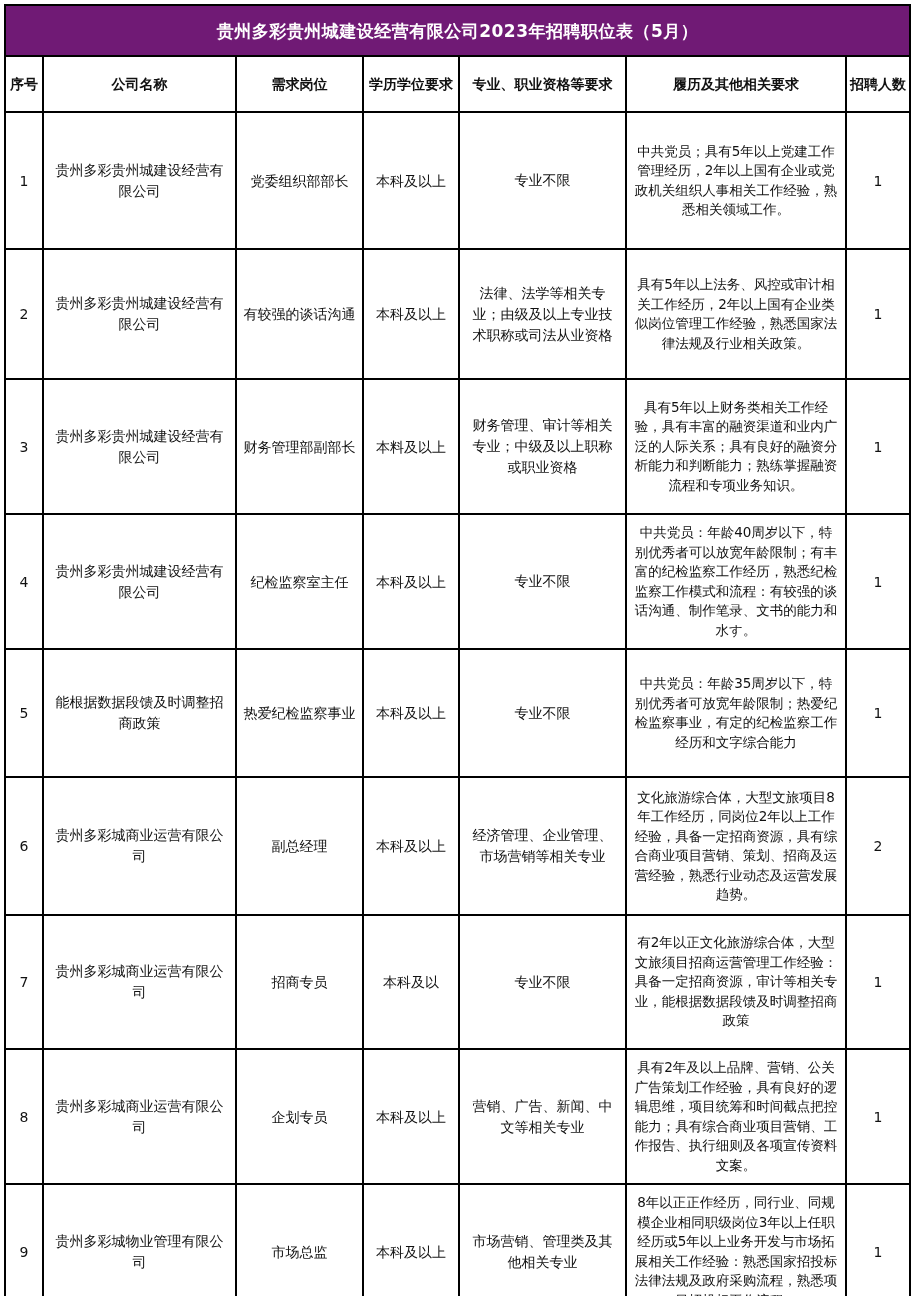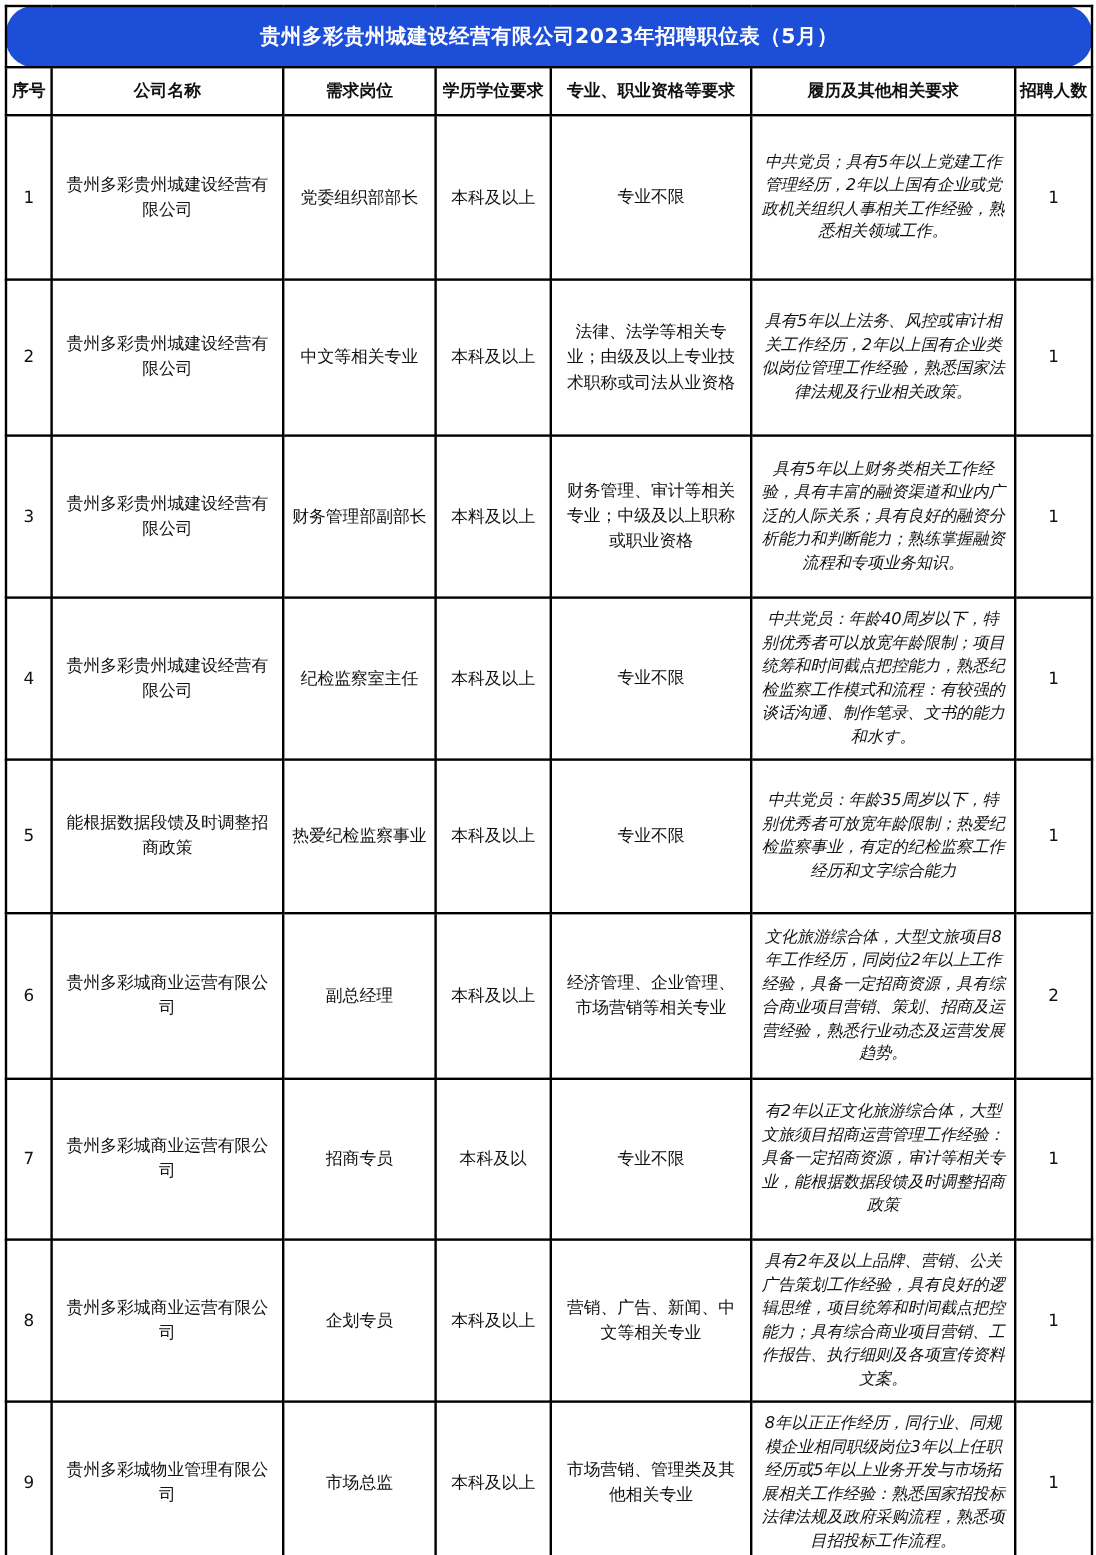--- a/index.html
+++ b/index.html
@@ -22,37 +22,36 @@
     overflow:hidden;
     box-sizing:border-box;
   }
   .title-cell{
     height:51px;
     font-size:17px;
     font-weight:bold;
     letter-spacing:.5px;
   }
   .header-row th{
-    height:40px;
+    height:56px;
     font-size:14px;
     font-weight:bold;
     padding:2px 3px;
     line-height:18px;
   }
   td{
     font-size:14px;
     line-height:22px;
     padding:2px 4px;
   }
   .c-requirements{
     font-size:13.5px;
     line-height:19.5px;
     padding:8px 6px;
     text-align:center;
-    font-style:italic;
   }
   .c-company,.c-qualification{
     line-height:21px;
     padding:2px 6px;
   }
 </style>
 </head>
 <body>
 
 <table>
@@ -60,21 +59,21 @@
     <col style="width:38px">
     <col style="width:193px">
     <col style="width:127px">
     <col style="width:96px">
     <col style="width:167px">
     <col style="width:220px">
     <col style="width:64px">
   </colgroup>
   <thead>
     <tr>
-      <td colspan="7" class="title-cell" id="title-cell" style="background: #1d4ed8; color: rgb(255, 255, 255); border-radius: 23px;">贵州多彩贵州城建设经营有限公司2023年招聘职位表（5月）</td>
+      <td colspan="7" class="title-cell" id="title-cell" style="background: #701a75; color: rgb(255, 255, 255);">贵州多彩贵州城建设经营有限公司2023年招聘职位表（5月）</td>
     </tr>
     <tr class="header-row">
       <th>序号</th>
       <th>公司名称</th>
       <th>需求岗位</th>
       <th>学历学位要求</th>
       <th>专业、职业资格等要求</th>
       <th>履历及其他相关要求</th>
       <th>招聘人数</th>
     </tr>
@@ -85,42 +84,42 @@
         <td class="c-company">贵州多彩贵州城建设经营有限公司</td>
         <td class="c-position">党委组织部部长</td>
         <td class="c-education">本科及以上</td>
         <td class="c-qualification">专业不限</td>
         <td class="c-requirements">中共党员；具有5年以上党建工作管理经历，2年以上国有企业或党政机关组织人事相关工作经验，熟悉相关领域工作。</td>
         <td class="c-headcount">1</td>
       </tr>
       <tr style="height: 130px;">
         <td class="c-no">2</td>
         <td class="c-company">贵州多彩贵州城建设经营有限公司</td>
-        <td class="c-position">中文等相关专业</td>
+        <td class="c-position">有较强的谈话沟通</td>
         <td class="c-education">本科及以上</td>
         <td class="c-qualification">法律、法学等相关专业；由级及以上专业技术职称或司法从业资格</td>
         <td class="c-requirements">具有5年以上法务、风控或审计相关工作经历，2年以上国有企业类似岗位管理工作经验，熟悉国家法律法规及行业相关政策。</td>
         <td class="c-headcount">1</td>
       </tr>
       <tr style="height: 135px;">
         <td class="c-no">3</td>
         <td class="c-company">贵州多彩贵州城建设经营有限公司</td>
         <td class="c-position">财务管理部副部长</td>
         <td class="c-education">本料及以上</td>
         <td class="c-qualification">财务管理、审计等相关专业；中级及以上职称或职业资格</td>
         <td class="c-requirements">具有5年以上财务类相关工作经验，具有丰富的融资渠道和业内广泛的人际关系；具有良好的融资分析能力和判断能力；熟练掌握融资流程和专项业务知识。</td>
         <td class="c-headcount">1</td>
       </tr>
       <tr style="height: 135px;">
         <td class="c-no">4</td>
         <td class="c-company">贵州多彩贵州城建设经营有限公司</td>
         <td class="c-position">纪检监察室主任</td>
         <td class="c-education">本科及以上</td>
         <td class="c-qualification">专业不限</td>
-        <td class="c-requirements">中共党员：年龄40周岁以下，特别优秀者可以放宽年龄限制；项目统筹和时间截点把控能力，熟悉纪检监察工作模式和流程：有较强的谈话沟通、制作笔录、文书的能力和水す。</td>
+        <td class="c-requirements">中共党员：年龄40周岁以下，特别优秀者可以放宽年龄限制；有丰富的纪检监察工作经历，熟悉纪检监察工作模式和流程：有较强的谈话沟通、制作笔录、文书的能力和水す。</td>
         <td class="c-headcount">1</td>
       </tr>
       <tr style="height: 128px;">
         <td class="c-no">5</td>
         <td class="c-company">能根据数据段馈及时调整招商政策</td>
         <td class="c-position">热爱纪检监察事业</td>
         <td class="c-education">本科及以上</td>
         <td class="c-qualification">专业不限</td>
         <td class="c-requirements">中共党员：年龄35周岁以下，特别优秀者可放宽年龄限制；热爱纪检监察事业，有定的纪检监察工作经历和文字综合能力</td>
         <td class="c-headcount">1</td>

